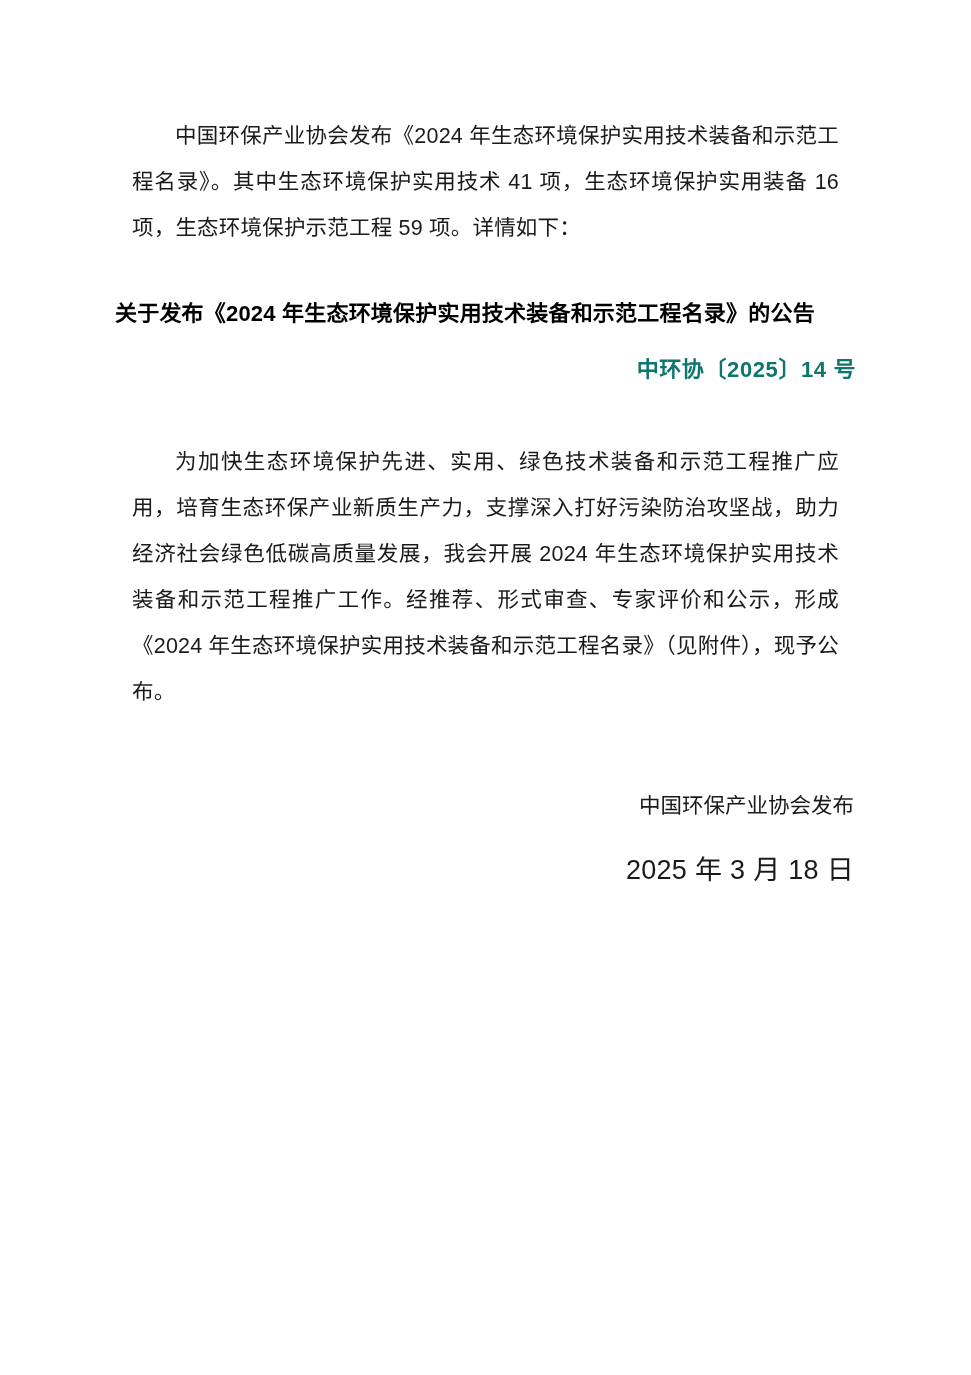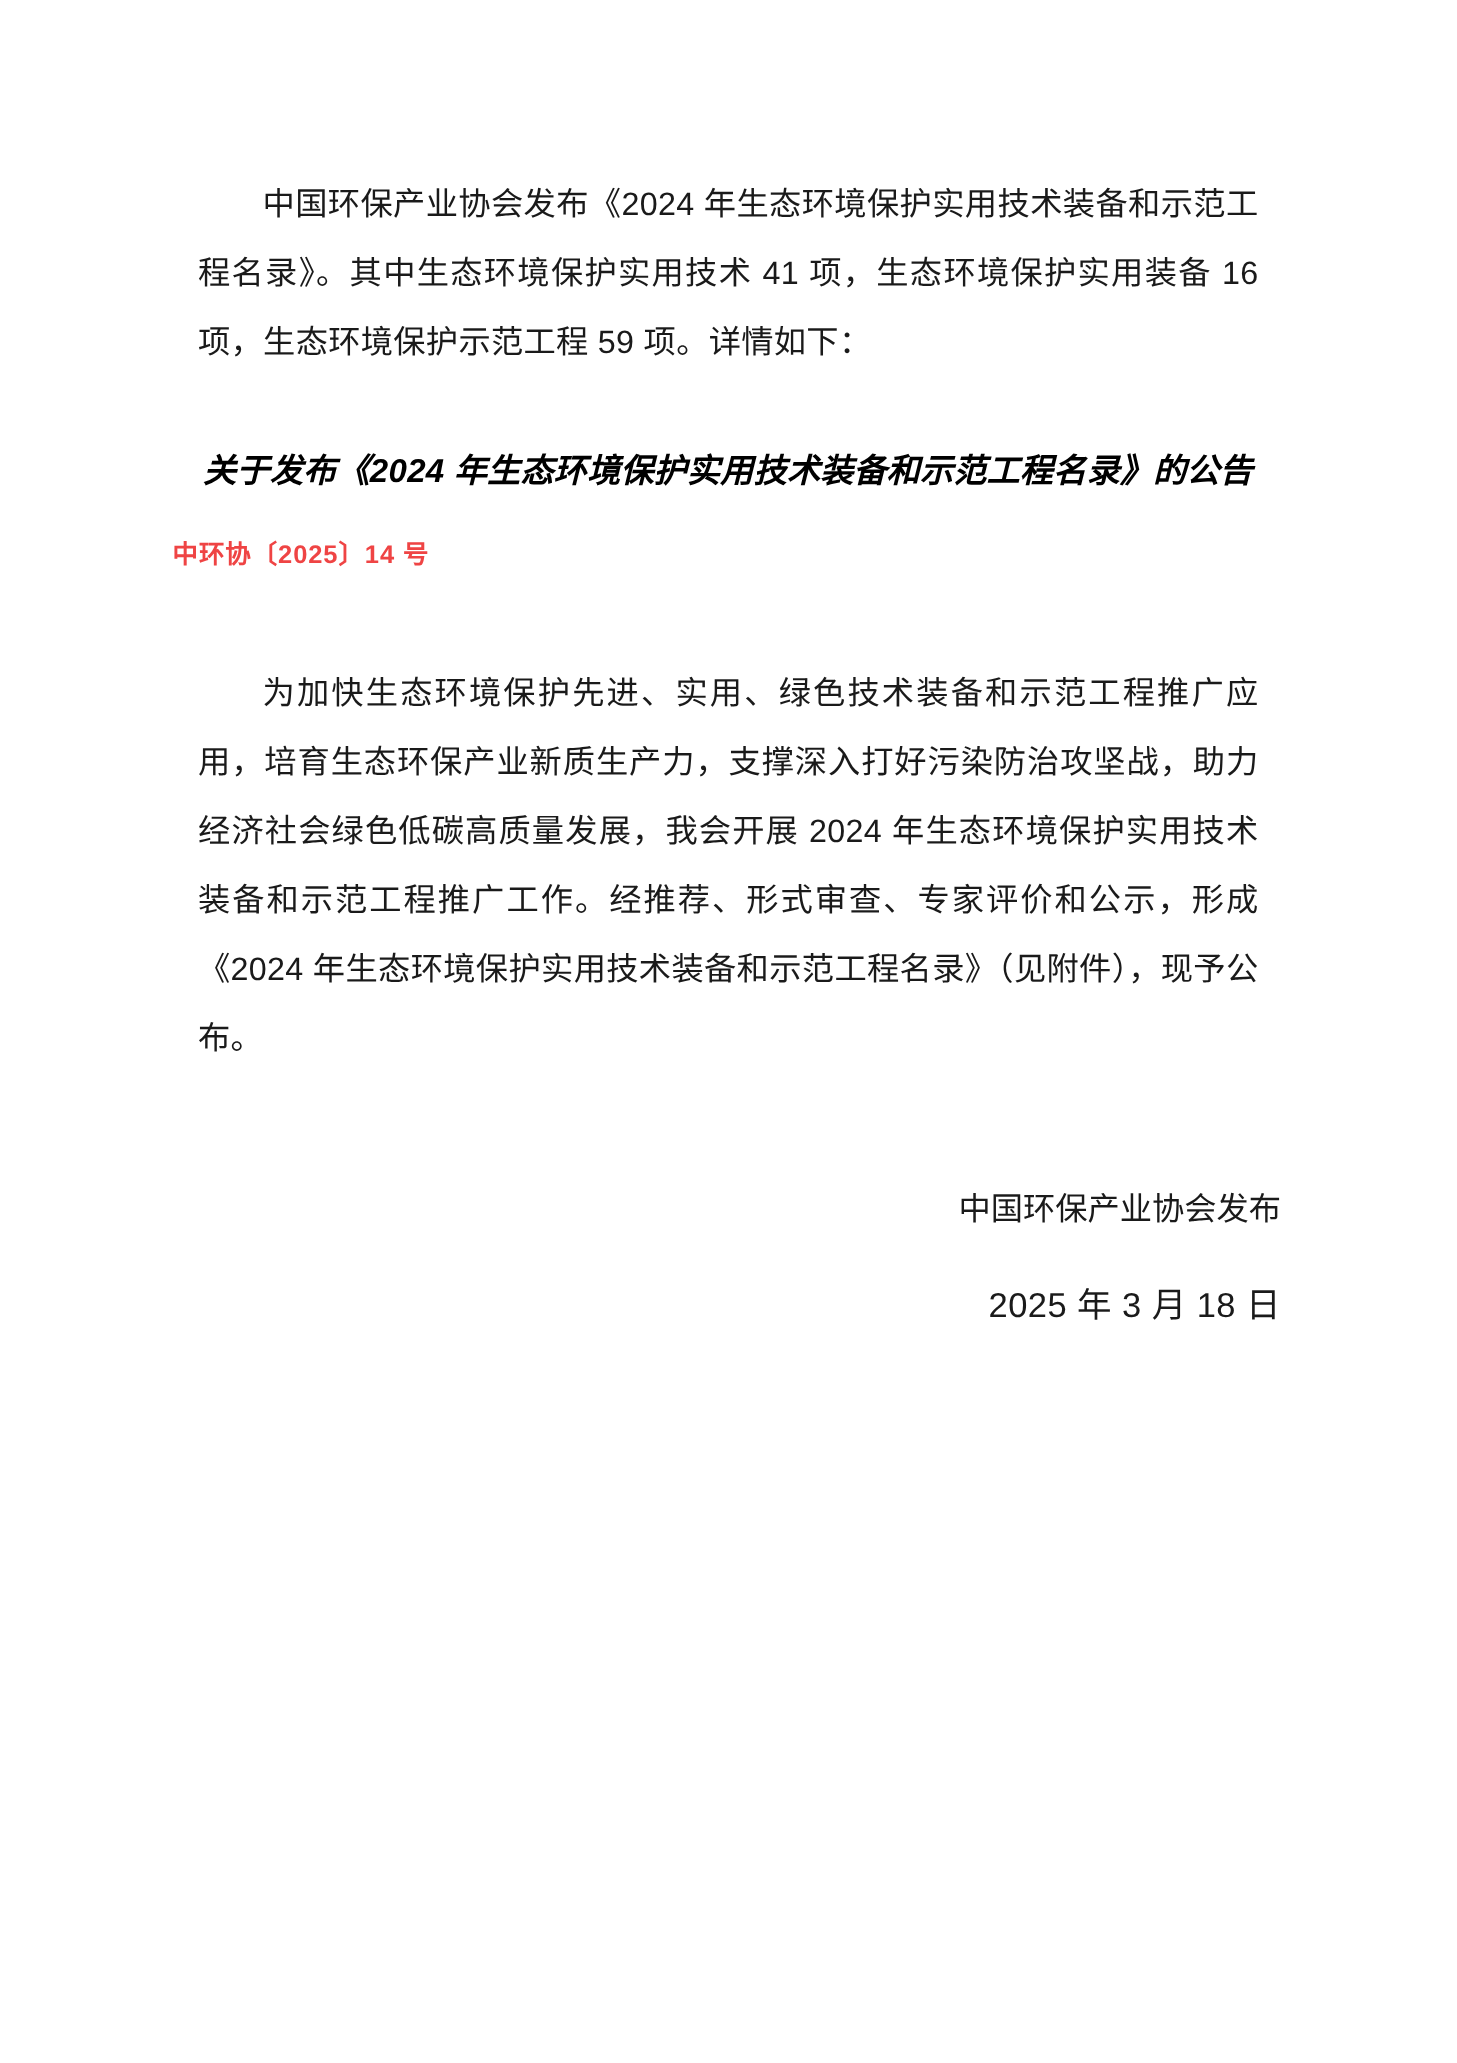--- a/index.html
+++ b/index.html
@@ -50,47 +50,46 @@
   .gap-docnum  { height: 32px; }
   .gap-para    { height: 14px; }
   .gap-sign    { height: 40px; }
   .gap-date    { height: 24px; }
 
   
   .doc-title {
     font-size: 22px;
     font-weight: 700;
     line-height: 40px;
-    text-align: center;
+    text-align: left;
     letter-spacing: 0.2px;
     margin: 0;
     color: #000;
-    font-style: italic;
   }
   .doc-number {
-    font-size: 17px;
+    font-size: 22px;
     font-weight: 700;
     line-height: 40px;
-    text-align: left;
+    text-align: right;
     letter-spacing: 0.6px;
     margin: 0;
-    color: #ef4444;
+    color: #0f766e;
   }
 
   
   .signature {
     font-size: 21.5px;
     line-height: 40px;
     text-align: right;
     margin: 0;
     padding-right: 2px;
     color: #1a1a1a;
   }
   .sign-date {
-    font-size: 23px;
+    font-size: 27px;
     line-height: 40px;
     text-align: right;
     margin: 0;
     padding-right: 2px;
     color: #1a1a1a;
     letter-spacing: 0.3px;
   }
 </style>
 </head>
 <body>

